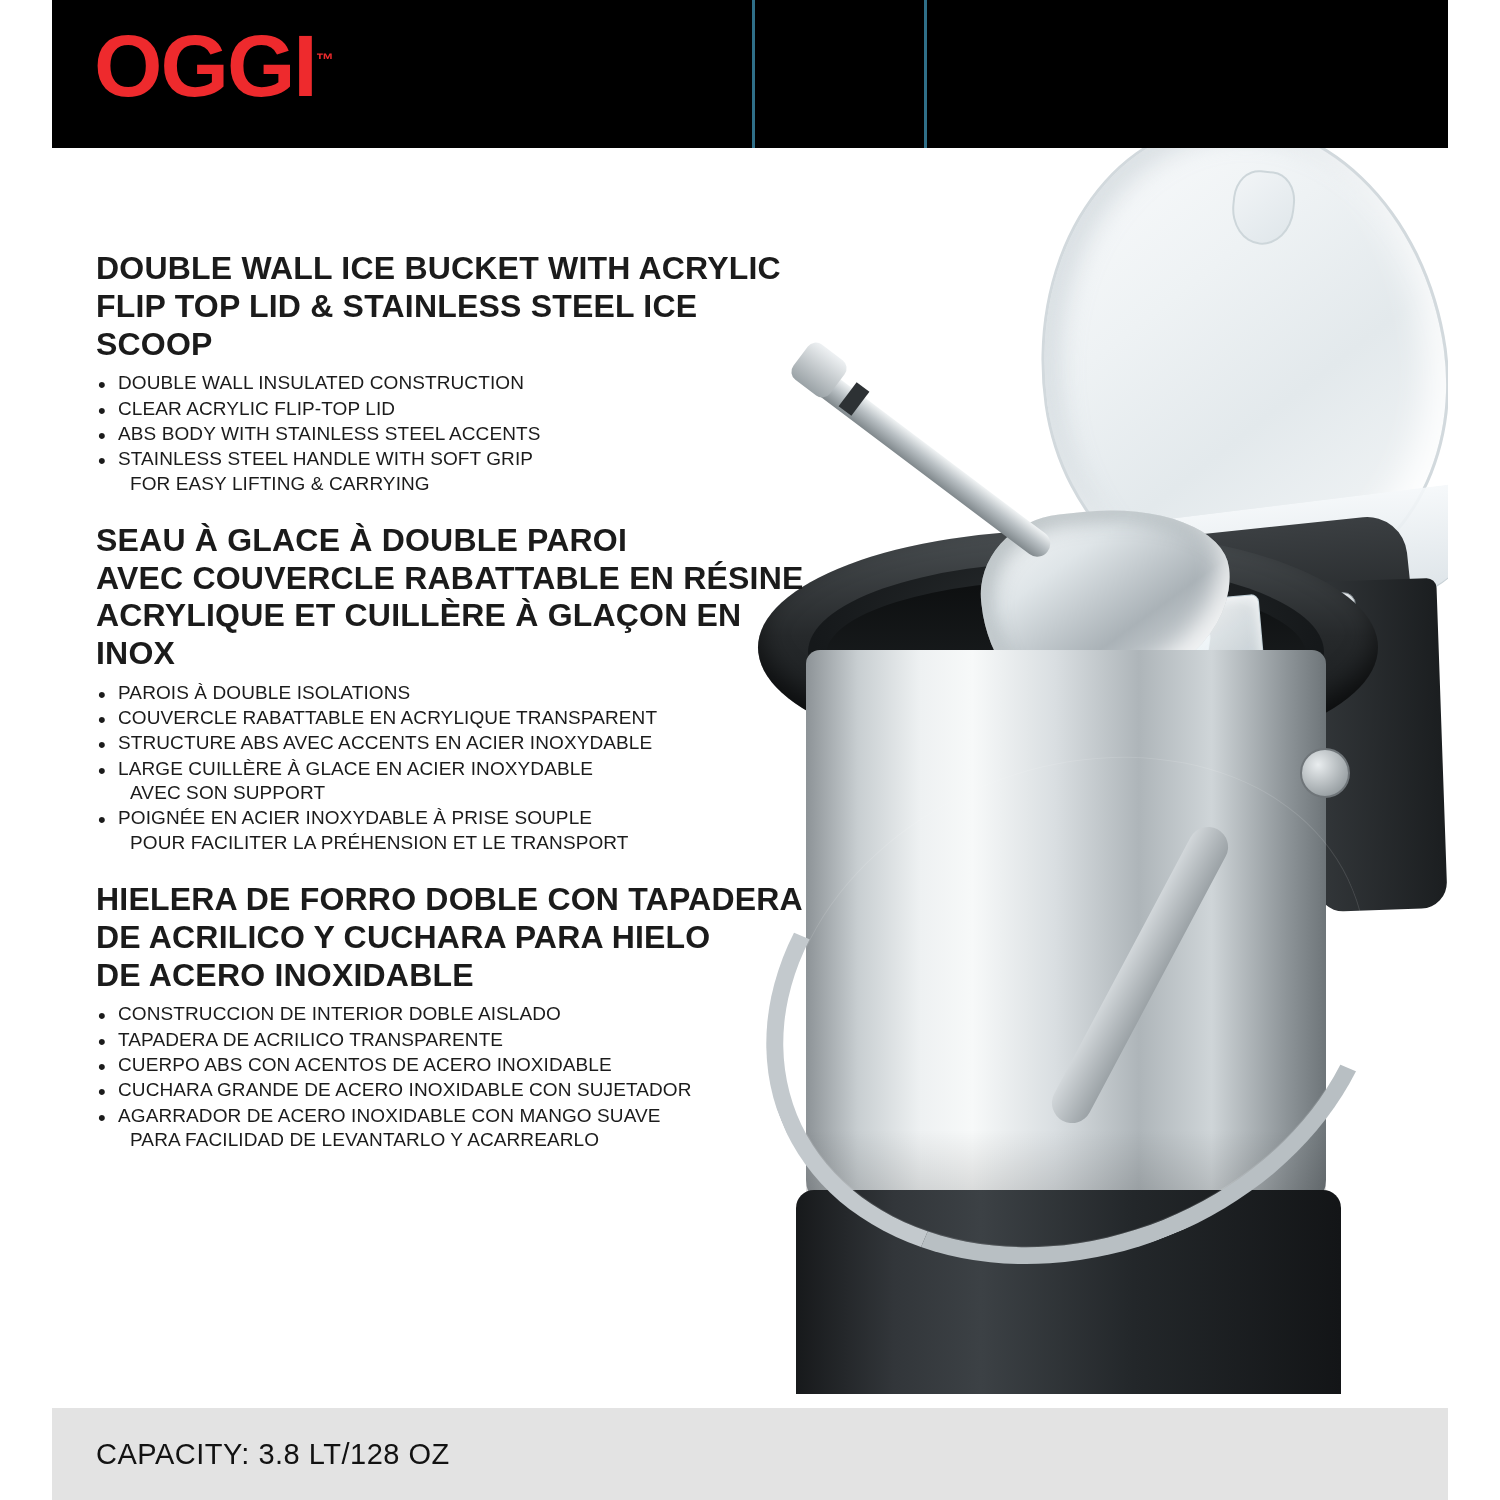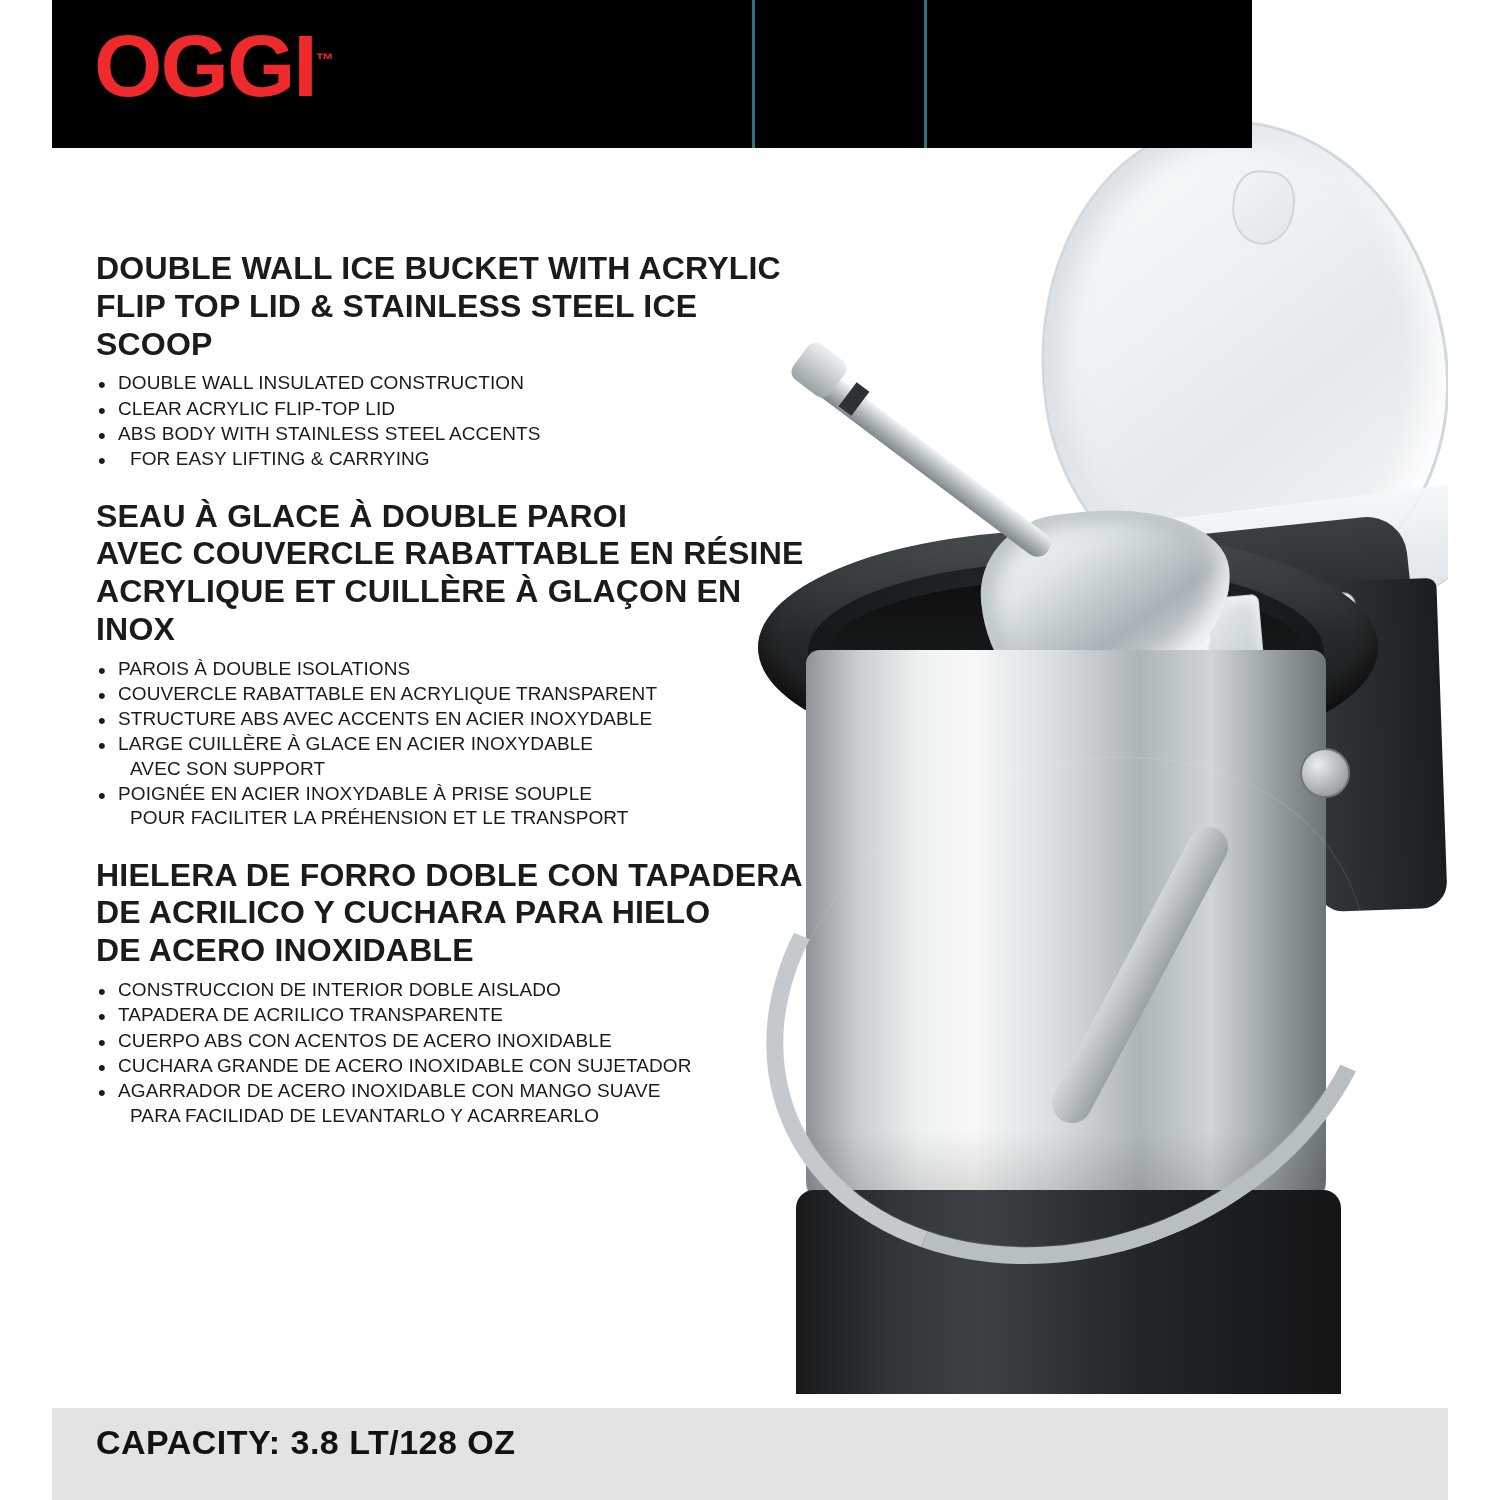--- a/index.html
+++ b/index.html
@@ -34,21 +34,21 @@
     z-index: 40;
   }
   .gutter-left { left: 0; }
   .gutter-right { right: 0; }
 
   
   .header {
     position: absolute;
     left: 52px;
     top: 0;
-    width: 1200px;
+    width: 1396px;
     height: 148px;
     background: #000000;
     z-index: 30;
   }
   .logo {
     position: absolute;
     left: 42px;
     top: 22px;
     font-family: "Liberation Sans", sans-serif;
     font-weight: bold;
@@ -124,23 +124,23 @@
     left: 52px;
     bottom: 0;
     width: 1396px;
     height: 92px;
     background: #e3e3e3;
     z-index: 30;
   }
   .cap-text {
     position: absolute;
     left: 44px;
-    top: 15px;
-    font-size: 34px;
-    font-weight: bold;
+    top: 30px;
+    font-size: 29px;
+    font-weight: normal;
     letter-spacing: 0.5px;
     color: #121212;
   }
   .cap-divider {
     position: absolute;
     left: 52px;
     bottom: 92px;
     width: 1396px;
     height: 14px;
     background: #ffffff;
@@ -457,21 +457,21 @@
 
     <div class="blk">
       <div class="blk-title">
         <div>DOUBLE WALL ICE BUCKET WITH ACRYLIC</div>
         <div>FLIP TOP LID &amp; STAINLESS STEEL ICE SCOOP</div>
       </div>
       <ul class="bullets">
         <li><span>DOUBLE WALL INSULATED CONSTRUCTION</span></li>
         <li><span>CLEAR ACRYLIC FLIP-TOP LID</span></li>
         <li><span>ABS BODY WITH STAINLESS STEEL ACCENTS</span></li>
-        <li><span class="cont">FOR EASY LIFTING &amp; CARRYING</span></li>
+        <li><span>STAINLESS STEEL HANDLE WITH SOFT GRIP</span><span class="cont">FOR EASY LIFTING &amp; CARRYING</span></li>
       </ul>
     </div>
 
     <div class="blk">
       <div class="blk-title">
         <div>SEAU À GLACE À DOUBLE PAROI</div>
         <div>AVEC COUVERCLE RABATTABLE EN RÉSINE</div>
         <div>ACRYLIQUE ET CUILLÈRE À GLAÇON EN INOX</div>
       </div>
       <ul class="bullets">

